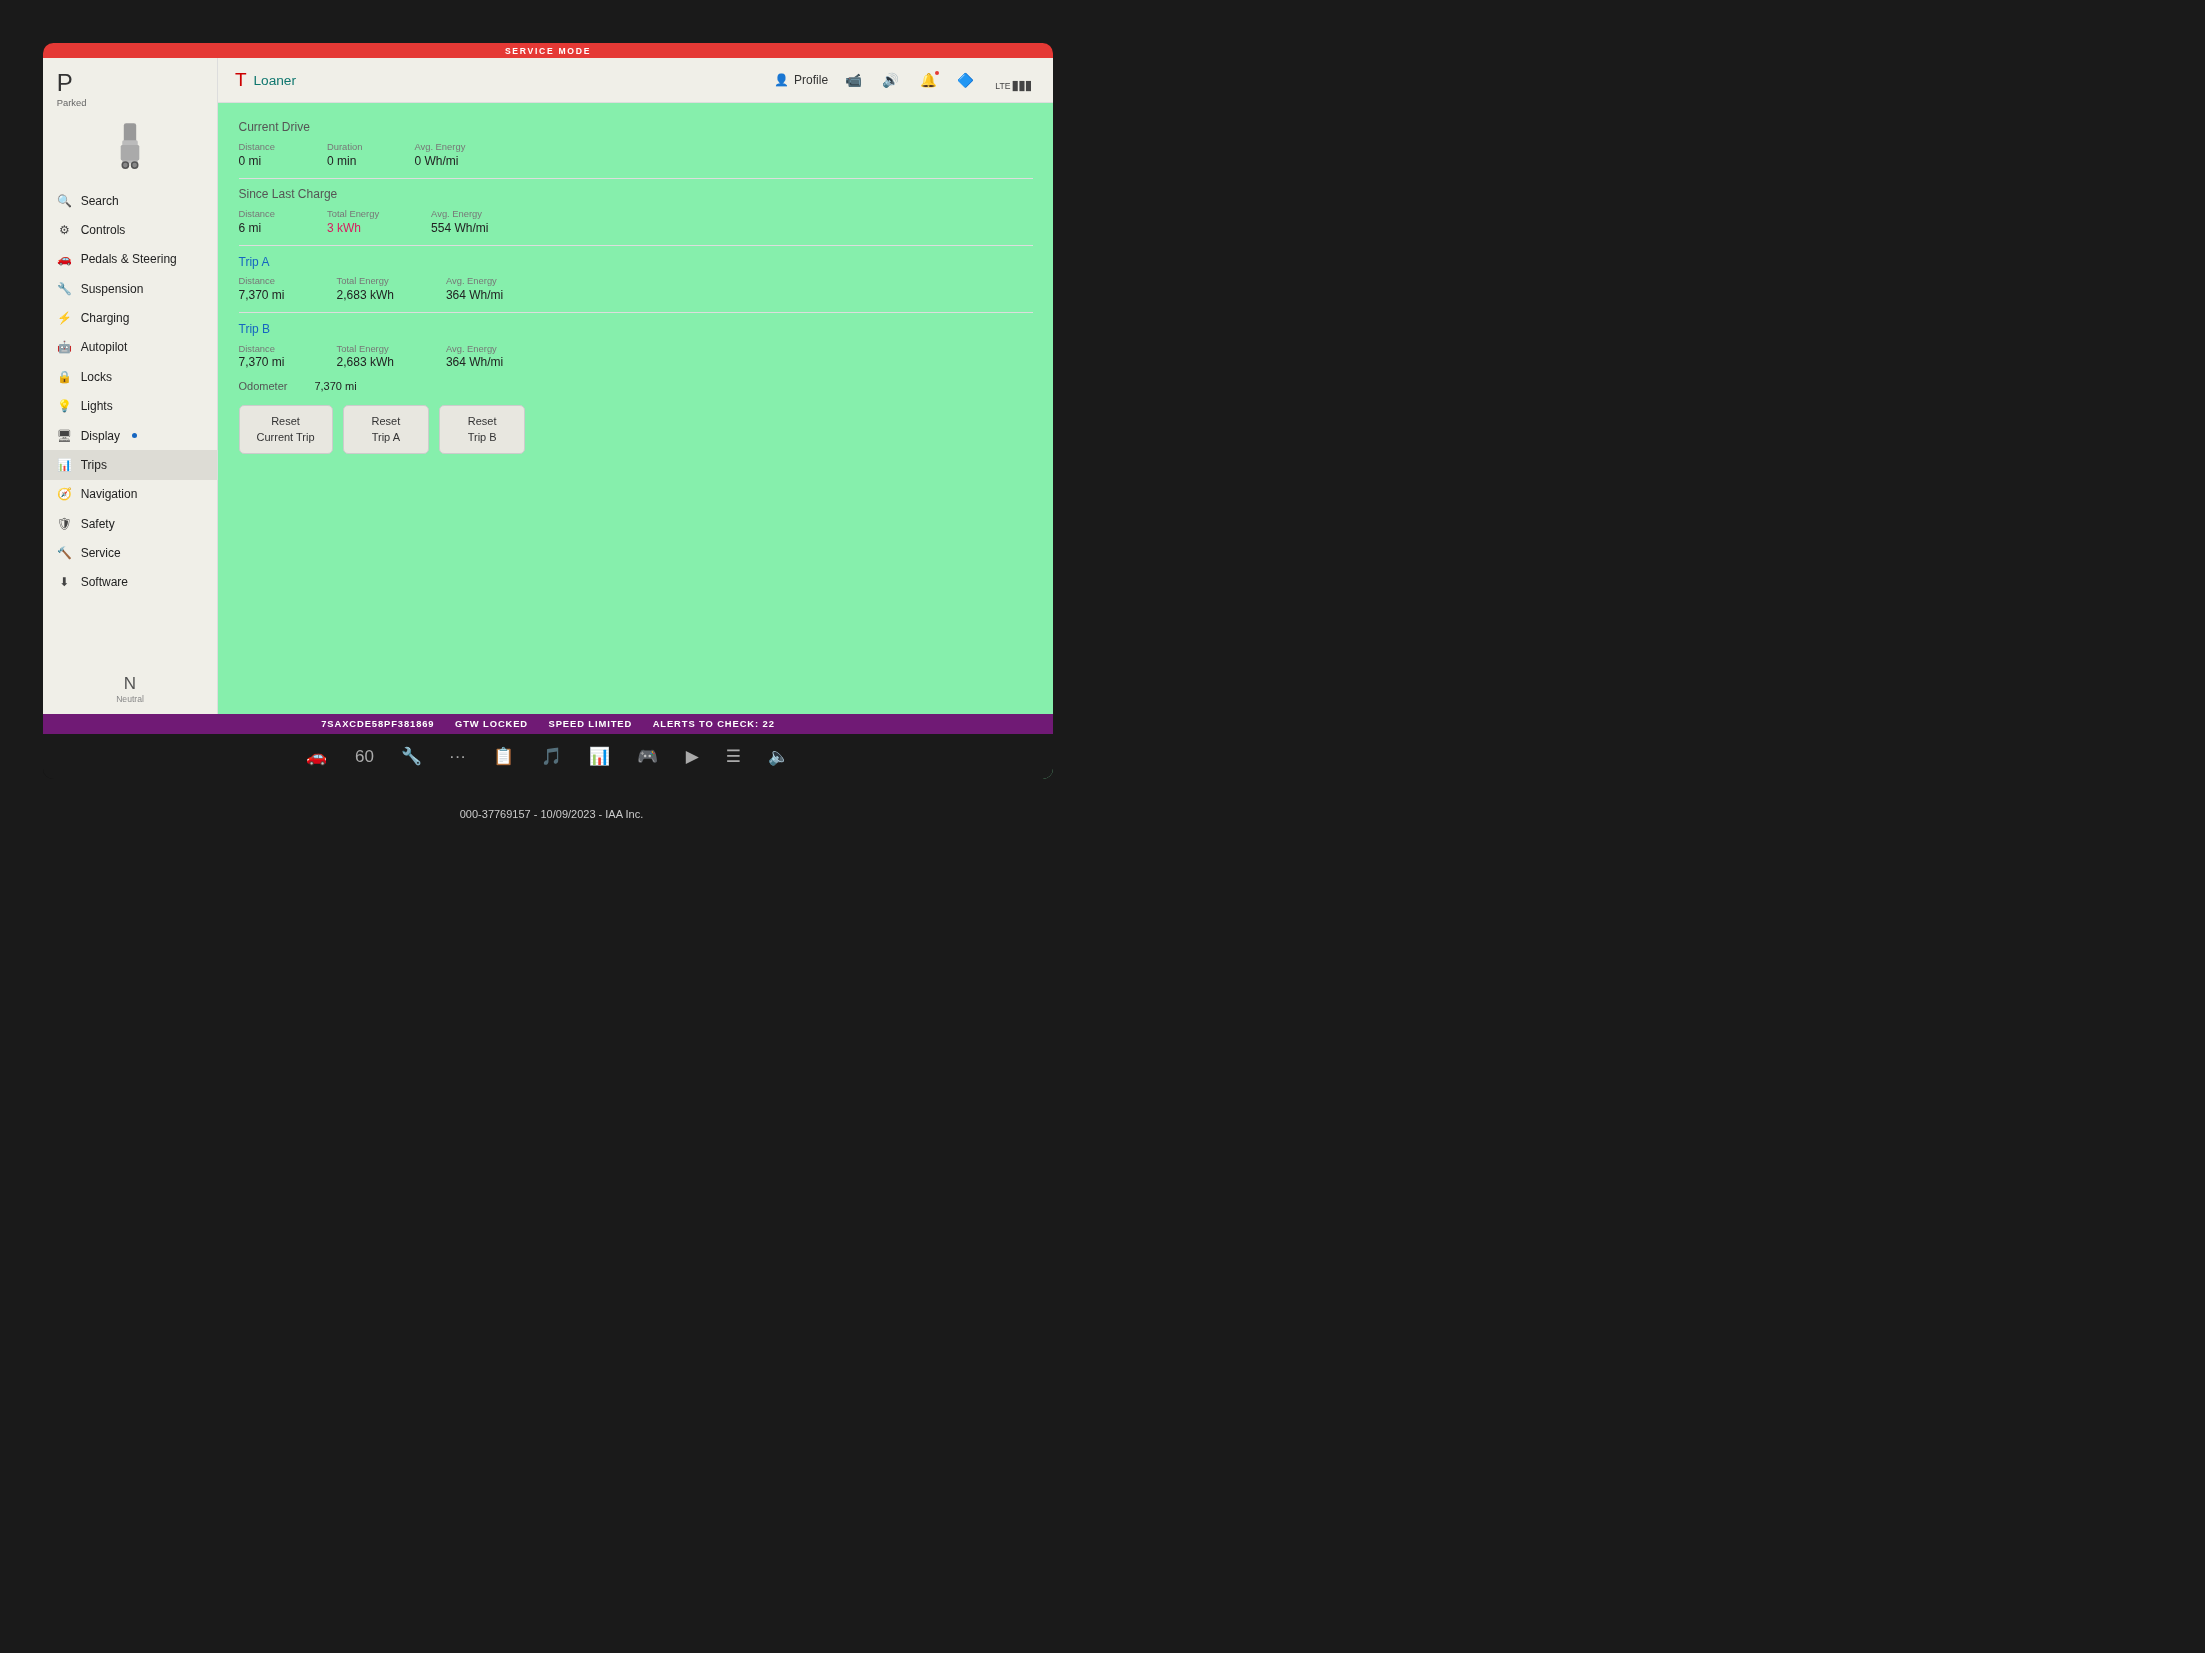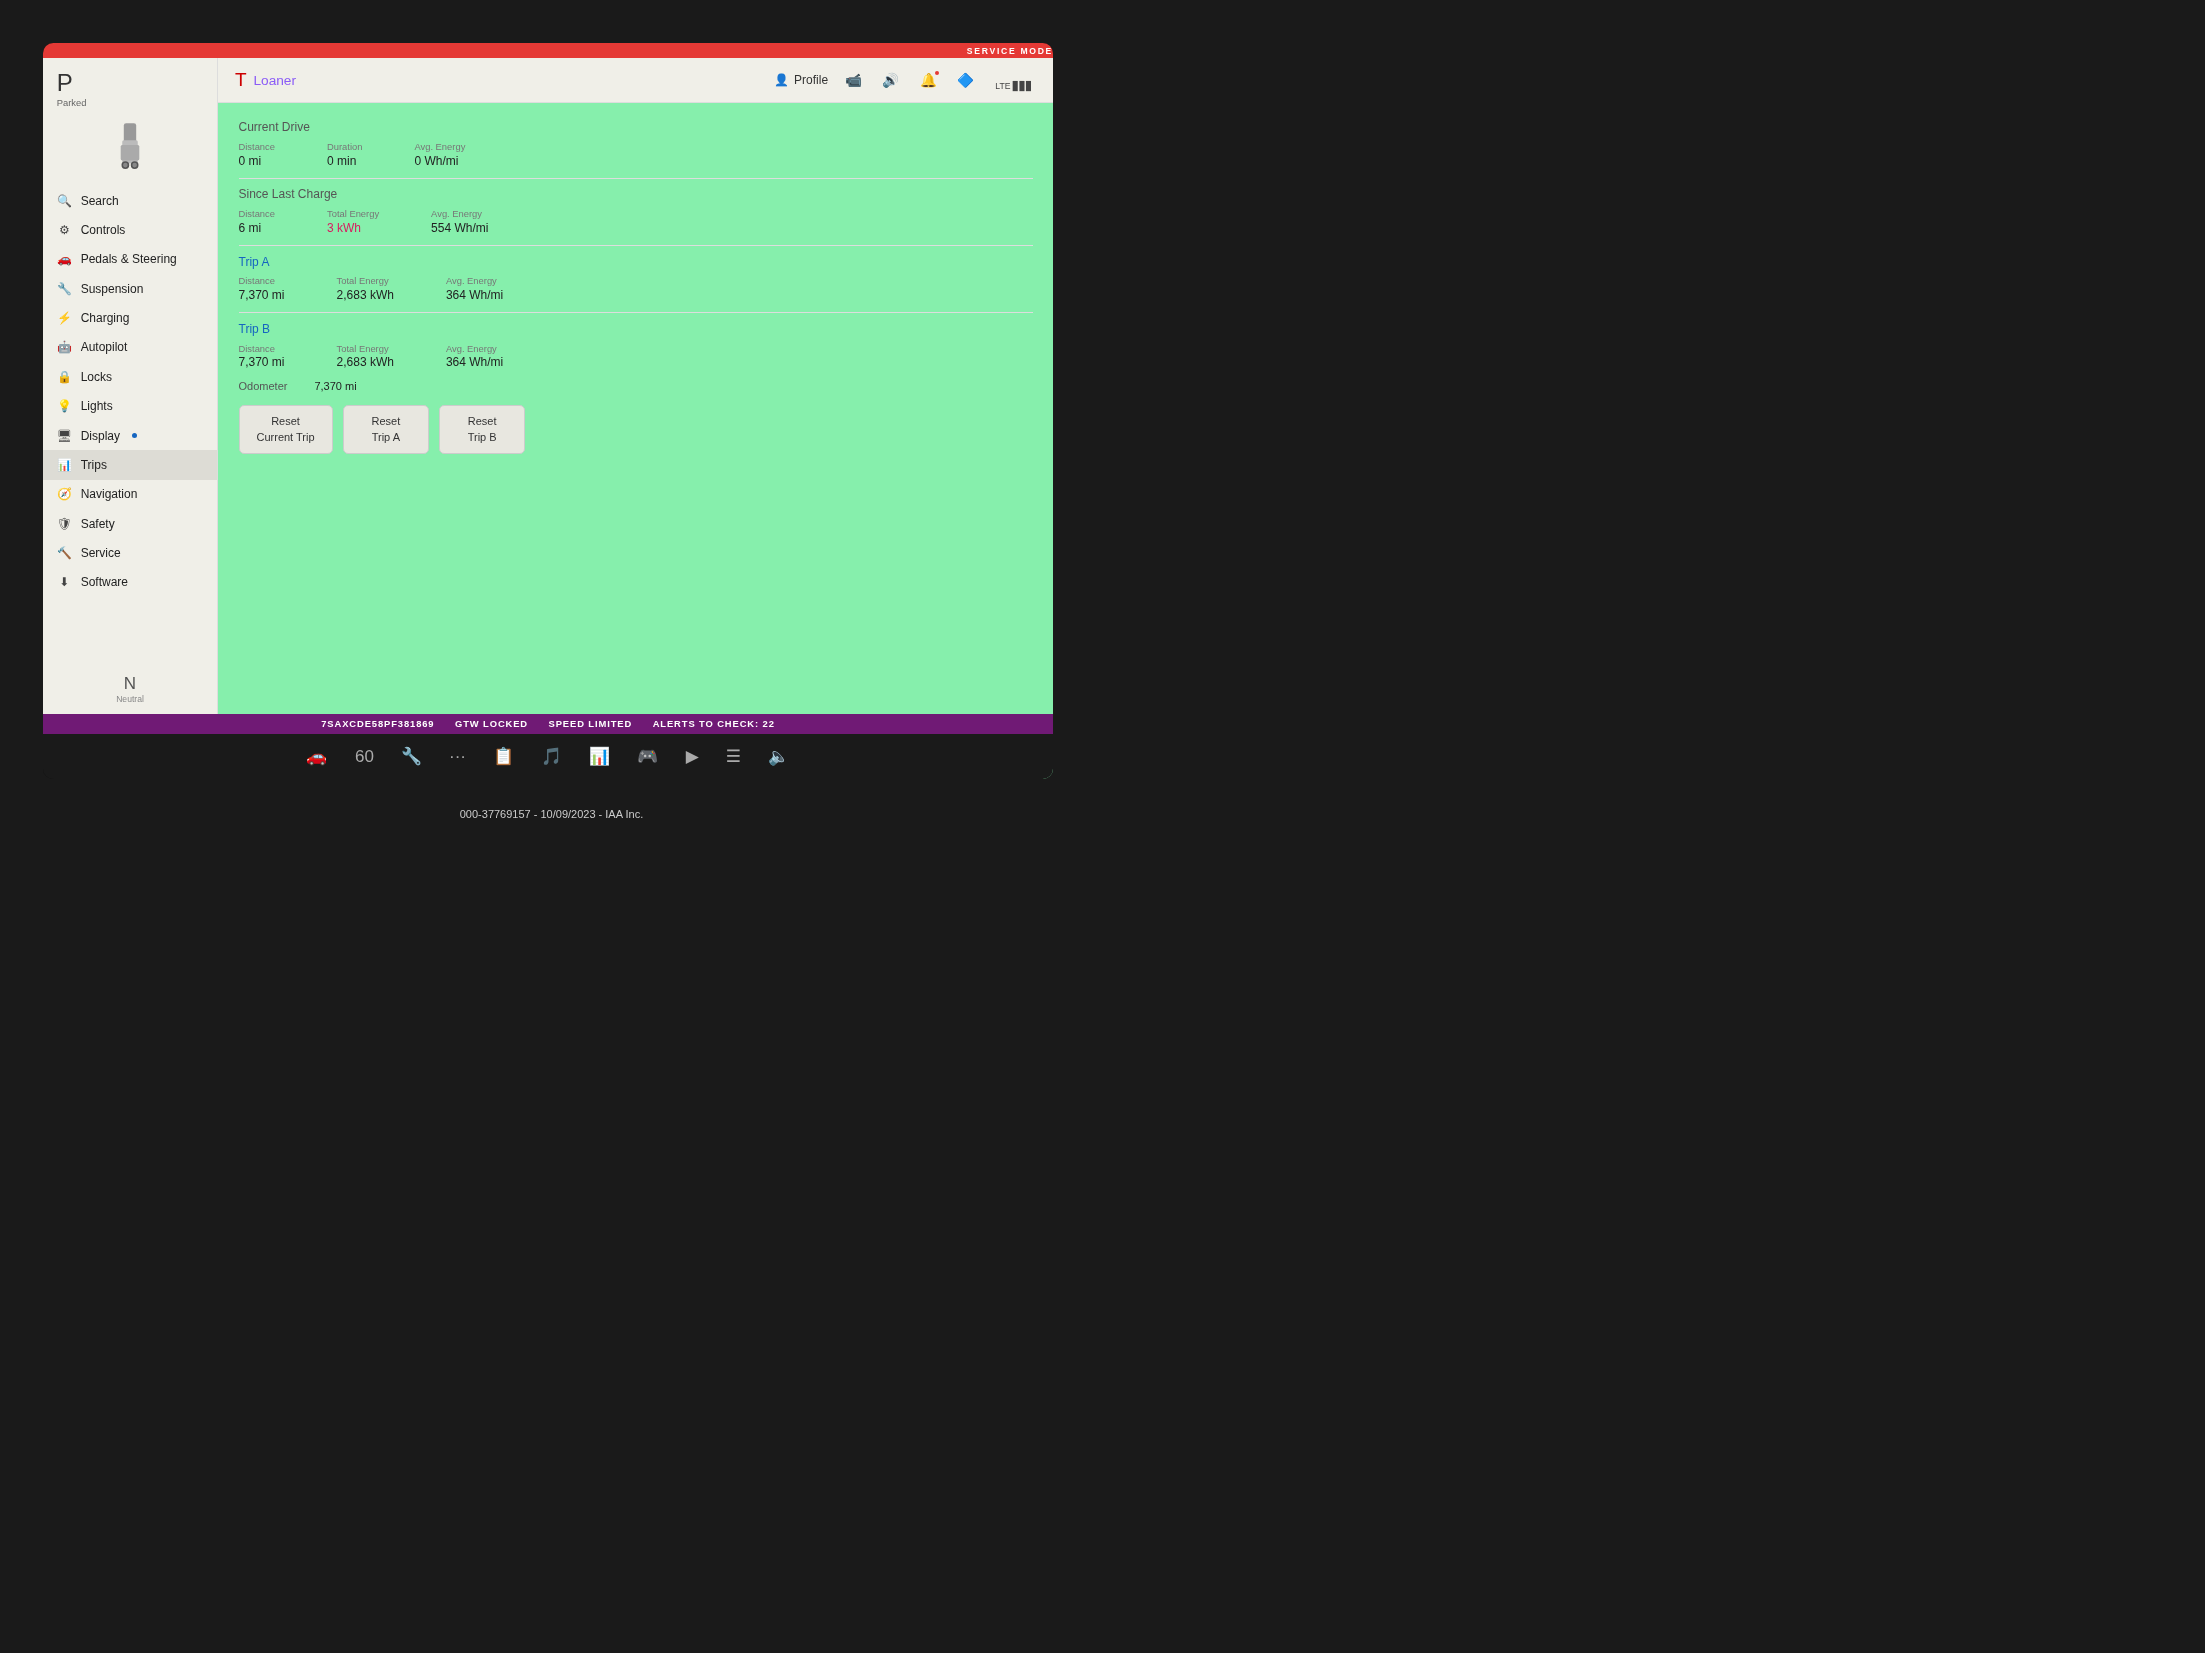--- a/index.html
+++ b/index.html
@@ -27,21 +27,21 @@
     
     .service-banner {
       position: absolute;
       top: 0;
       left: 0;
       right: 0;
       height: 15.4px;
       background: #e53935;
       display: flex;
       align-items: center;
-      justify-content: flex-end;
+      justify-content: center;
       z-index: 100;
     }
     .service-banner span {
       color: white;
       font-size: 8.6px;
       font-weight: 700;
       letter-spacing: 1.7px;
     }
 
     
@@ -169,21 +169,21 @@
       align-items: center;
       gap: 6.8px;
       flex: 1;
     }
     .tesla-logo {
       font-size: 19px;
       color: #cc0000;
     }
     .loaner-text {
       font-size: 13.7px;
-      color: #8b5cf6;
+      color: #0f766e;
       font-weight: 400;
     }
     .profile-section {
       display: flex;
       align-items: center;
       gap: 5.1px;
     }
     .header-icon {
       font-size: 13.7px;
       color: #444;

